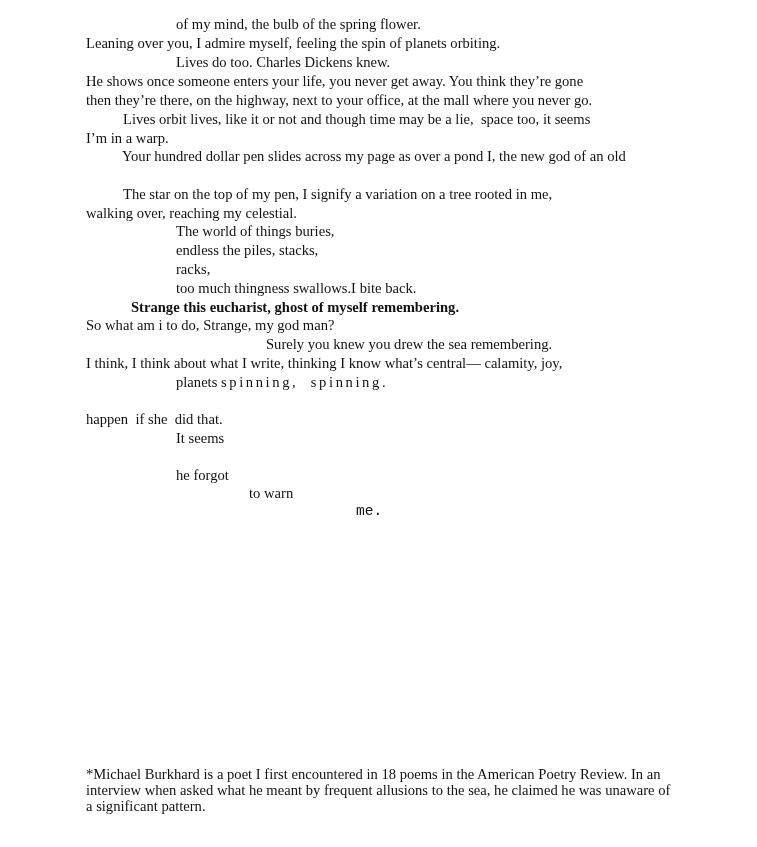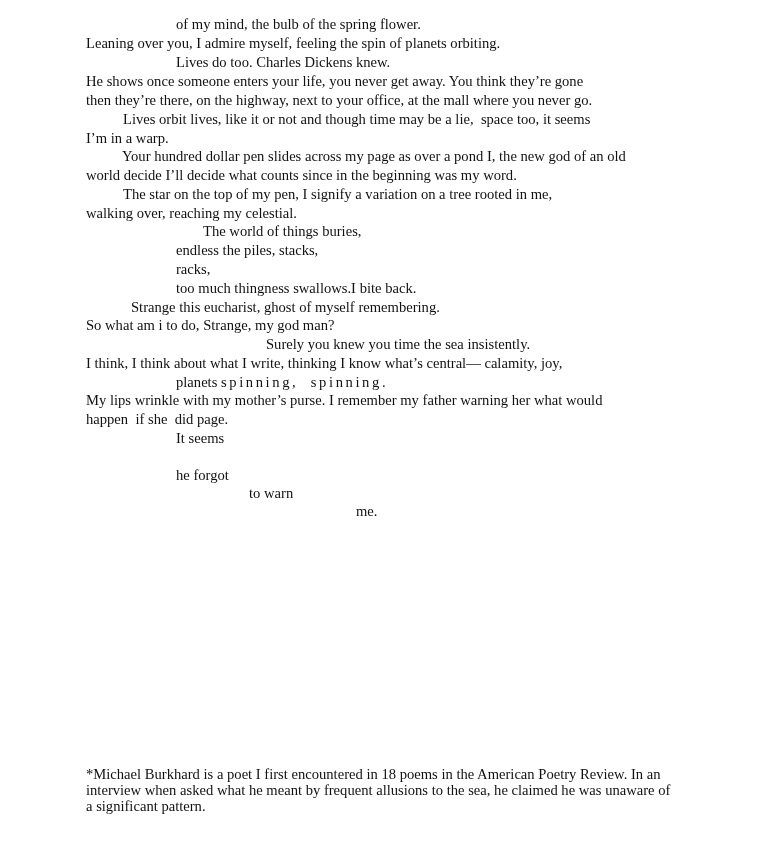--- a/index.html
+++ b/index.html
@@ -76,42 +76,40 @@
 <div class="page">
 
   <div class="line indent-tab" style="top:3px;">of my mind, the bulb of the spring flower.</div>
   <div class="line" style="top:22px;">Leaning over you, I admire myself, feeling the spin of planets orbiting.</div>
   <div class="line indent-tab" style="top:41px;">Lives do too. Charles Dickens knew.</div>
   <div class="line" style="top:60px;">He shows once someone enters your life, you never get away. You think they’re gone</div>
   <div class="line" style="top:79px;">then they’re there, on the highway, next to your office, at the mall where you never go.</div>
   <div class="line indent-para" style="top:98px;">Lives orbit lives, like it or not and though time may be a lie,  space too, it seems</div>
   <div class="line" style="top:117px;">I’m in a warp.</div>
   <div class="line" style="top:135px;margin-left:36px;">Your hundred dollar pen slides across my page as over a pond I, the new god of an old</div>
-  <div class="line" style="top:154px;">world decide I’ll decide what counts since in the beginning was my word.</div>
   <div class="line indent-para" style="top:173px;">The star on the top of my pen, I signify a variation on a tree rooted in me,</div>
   <div class="line" style="top:192px;">walking over, reaching my celestial.</div>
-  <div class="line indent-tab" style="top:210px;margin-left:27px;">The world of things buries,</div>
+  <div class="line indent-tab" style="top:210px;">The world of things buries,</div>
   <div class="line indent-tab" style="top:229px;">endless the piles, stacks,</div>
   <div class="line indent-tab" style="top:248px;">racks,</div>
   <div class="line indent-tab" style="top:267px;">too much thingness swallows.I bite back.</div>
-  <div class="line indent-strange" style="top:286px;">Strange this eucharist, ghost of myself remembering.</div>
+  <div class="line indent-strange" style="top:286px;font-weight:bold;">Strange this eucharist, ghost of myself remembering.</div>
   <div class="line" style="top:304px;">So what am i to do, Strange, my god man?</div>
-  <div class="line indent-surely" style="top:323px;">Surely you knew you time the sea insistently.</div>
+  <div class="line indent-surely" style="top:323px;">Surely you knew you drew the sea remembering.</div>
   <div class="line" style="top:342px;">I think, I think about what I write, thinking I know what’s central— calamity, joy,</div>
 
   <div class="line indent-tab" style="top:361px;"><span>planets </span><span class="spaced">spinning,  spinning.</span></div>
 
-  <div class="line" style="top:379px;">My lips wrinkle with my mother’s purse. I remember my father warning her what would</div>
-  <div class="line" style="top:398px;">happen  if she  did page.</div>
+  <div class="line" style="top:398px;">happen  if she  did that.</div>
   <div class="line indent-tab" style="top:417px;">It seems</div>
 
   <div class="line" style="top:436px; left:0; width:757px; height:18px;padding-left:8px;">
     <span class="seg" style="left:176px;">he forgot</span>
     <span class="seg" style="left:249px;">to warn</span>
-    <span class="seg" style="left:356px;">me.</span>
+    <span class="seg" style="left:356px;font-family:Liberation Mono, monospace;">me.</span>
   </div>
 
   <div class="footnote">*Michael Burkhard is a poet I first encountered in 18 poems in the American Poetry Review. In an interview when asked what he meant by frequent allusions to the sea, he claimed he was unaware of a significant pattern.</div>
 
   <div class="bottom-bar">
     <div class="bottom-cell" style="left:57px;"></div>
     <div class="bottom-cell" style="left:191px;"></div>
     <div class="bottom-cell" style="left:325px;"></div>
     <div class="bottom-cell" style="left:385px;"></div>
     <div class="bottom-rest"></div>

